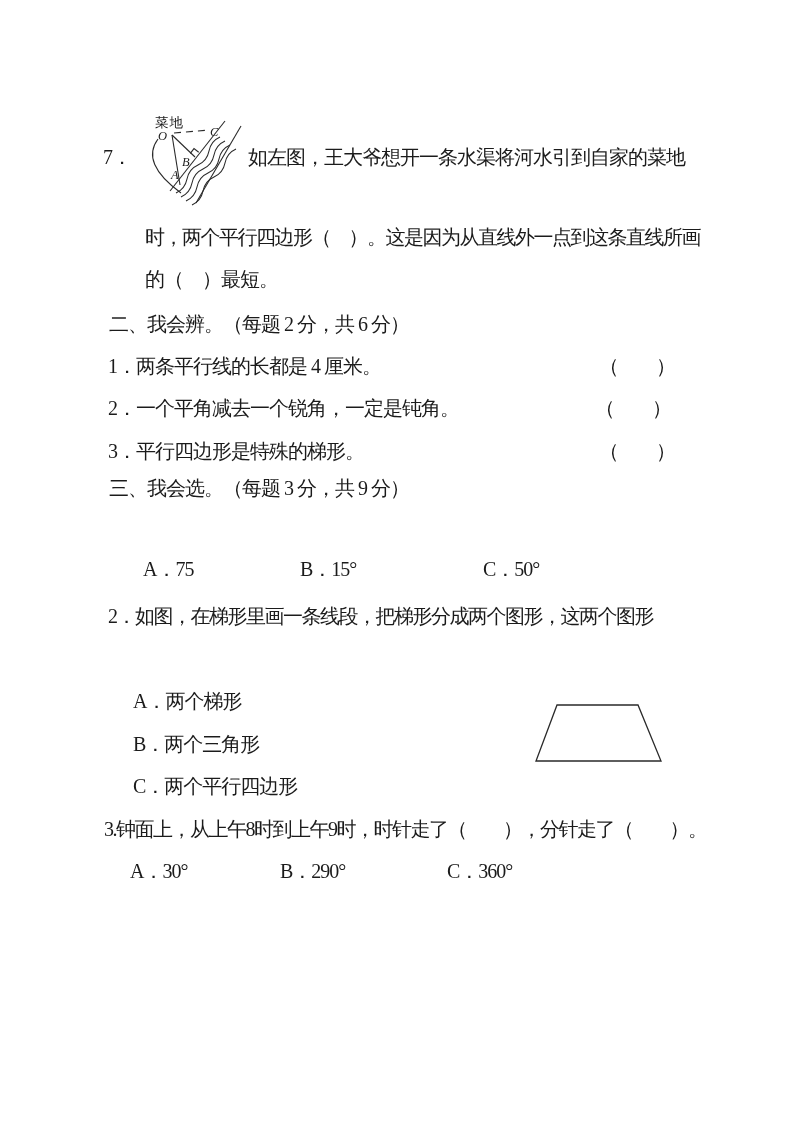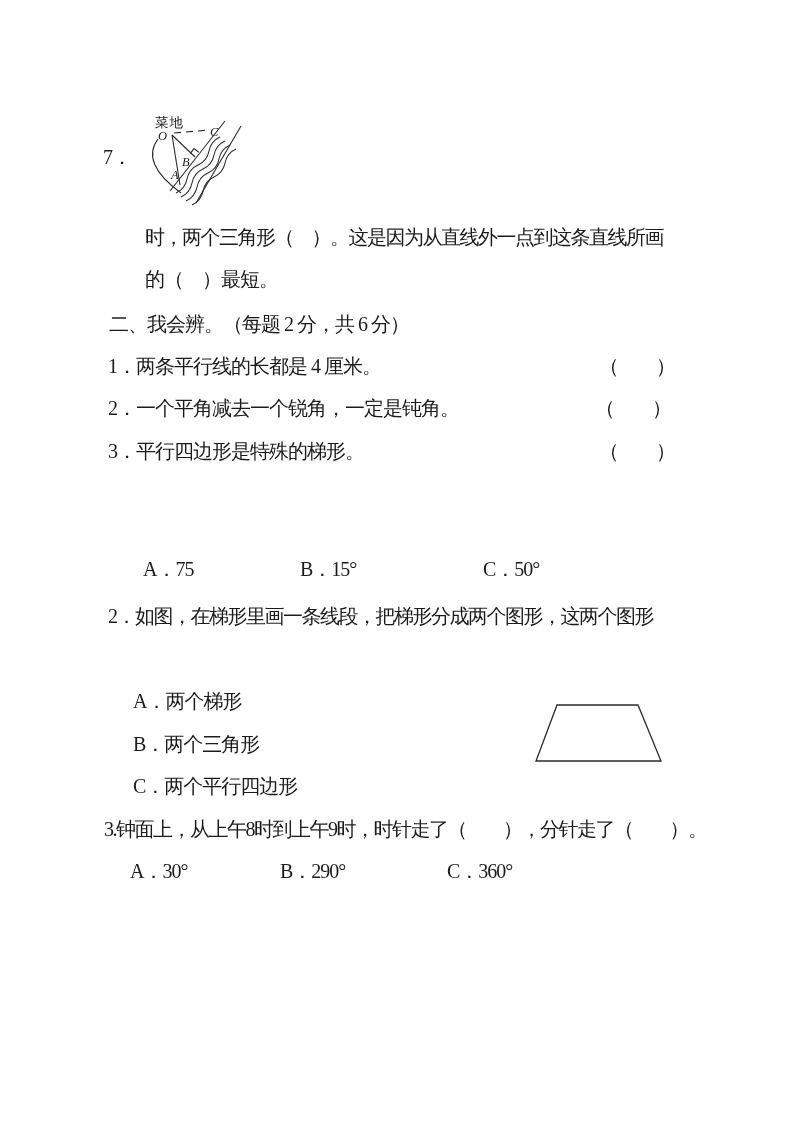--- a/index.html
+++ b/index.html
@@ -53,34 +53,36 @@
       <path d="M 22,36 Q 4,60 45,90"></path>
 
       <path d="M 40,90 q 9,-4 11,-14 t 11,-14 t 11,-14 t 11,-14"></path>
       <path d="M 45,94 q 9,-4 11,-14 t 11,-14 t 11,-14 t 11,-14"></path>
       <path d="M 50,98 q 9,-4 11,-14 t 11,-14 t 11,-14 t 11,-14"></path>
       <path d="M 56,102 q 9,-4 11,-14 t 11,-14 t 11,-14 t 11,-14"></path>
     </svg>
   </div>
 
   <span class="t" style="left:103px;top:146px;">7．</span>
-  <span class="t tight" style="left:145px;top:226px;">时，两个三角形（　）。这是因为从直线外一点到这条直线所画</span>
+  <span class="t" style="left:248px;top:146px;">如左图，王大爷想开一条水渠将河水引到自家的菜地</span>
+  <span class="t tight" style="left:145px;top:226px;">时，两个平行四边形（　）。这是因为从直线外一点到这条直线所画</span>
   <span class="t" style="left:145px;top:268px;">的（　）最短。</span>
 
   <span class="t" style="left:109px;top:313px;">二、我会辨。（每题 2 分，共 6 分）</span>
 
   <span class="t" style="left:108px;top:355px;">1．两条平行线的长都是 4 厘米。</span>
   <span class="t" style="left:599px;top:355px;">（　　）</span>
 
   <span class="t" style="left:108px;top:397px;">2．一个平角减去一个锐角，一定是钝角。</span>
   <span class="t" style="left:595px;top:397px;">（　　）</span>
 
   <span class="t" style="left:108px;top:440px;">3．平行四边形是特殊的梯形。</span>
   <span class="t" style="left:599px;top:440px;">（　　）</span>
 
+  <span class="t" style="left:109px;top:477px;">三、我会选。（每题 3 分，共 9 分）</span>
 
   <span class="t" style="left:143px;top:558px;">A．75</span>
   <span class="t" style="left:300px;top:558px;text-align:right;">B．15°</span>
   <span class="t" style="left:483px;top:558px;">C．50°</span>
 
   <span class="t tight" style="left:108px;top:605px;">2．如图，在梯形里画一条线段，把梯形分成两个图形，这两个图形</span>
   <span class="t" style="left:133px;top:690px;">A．两个梯形</span>
   <span class="t" style="left:133px;top:733px;">B．两个三角形</span>
   <span class="t" style="left:133px;top:775px;">C．两个平行四边形</span>
 

